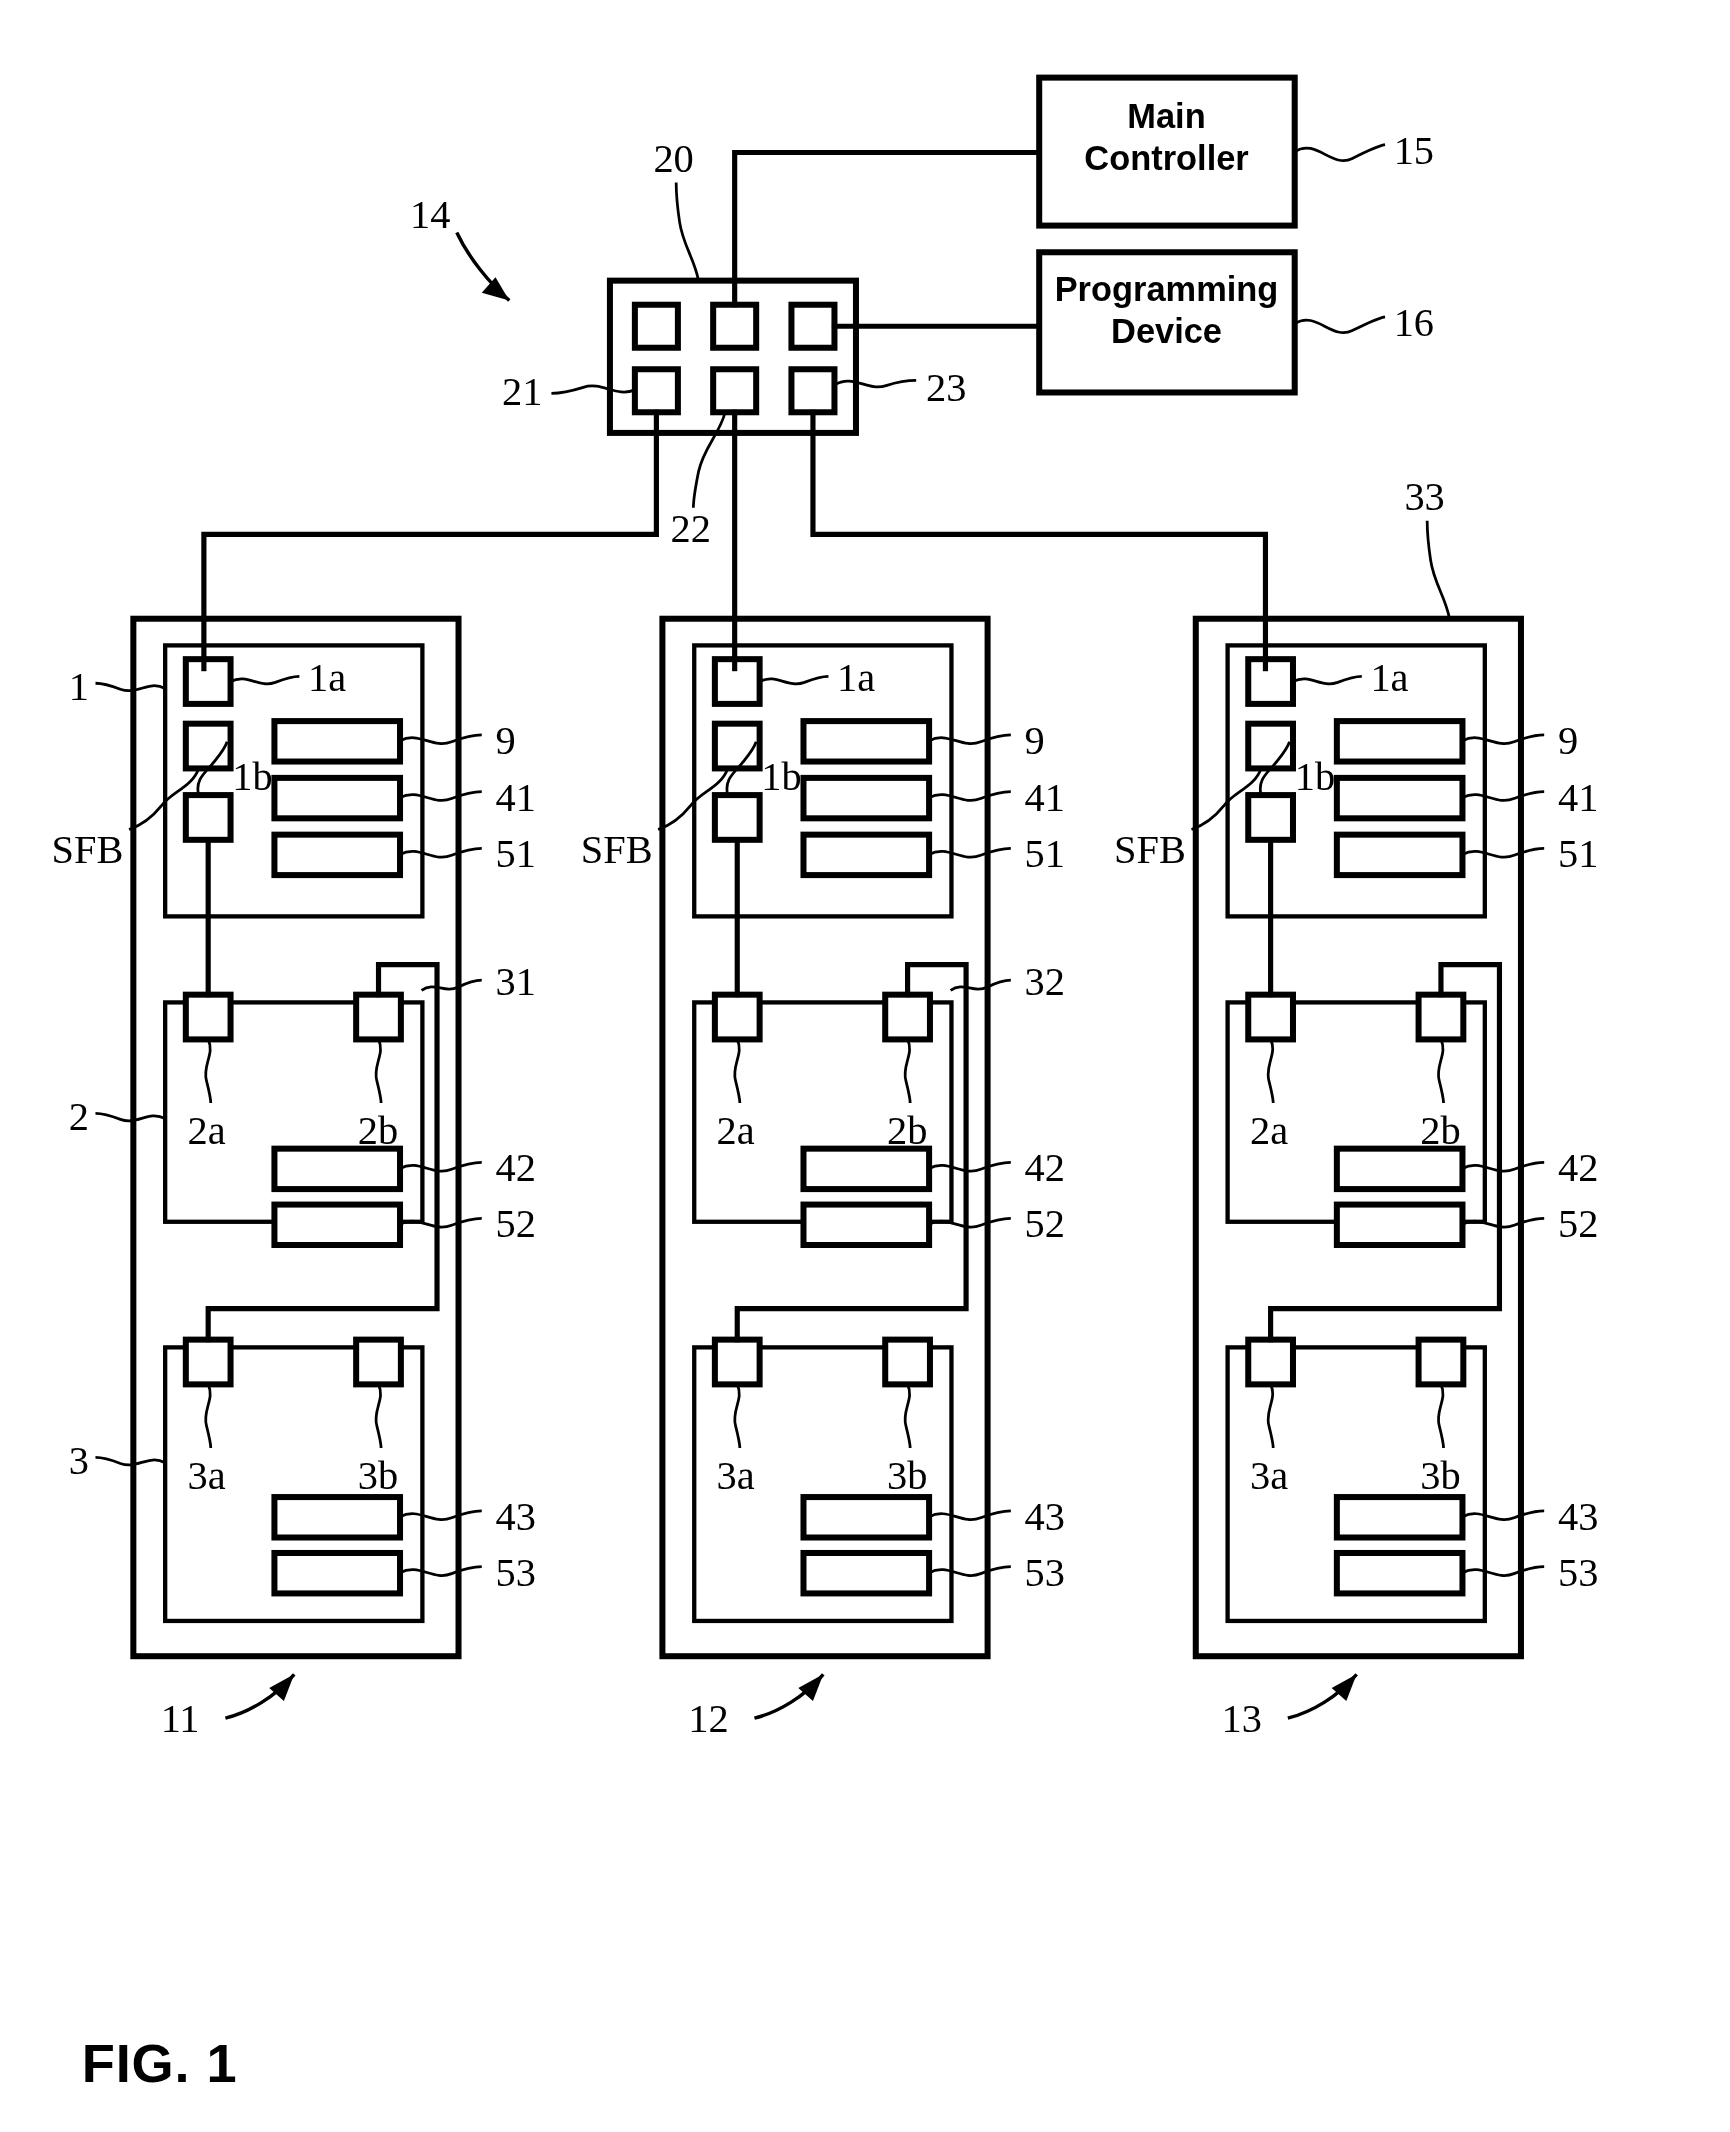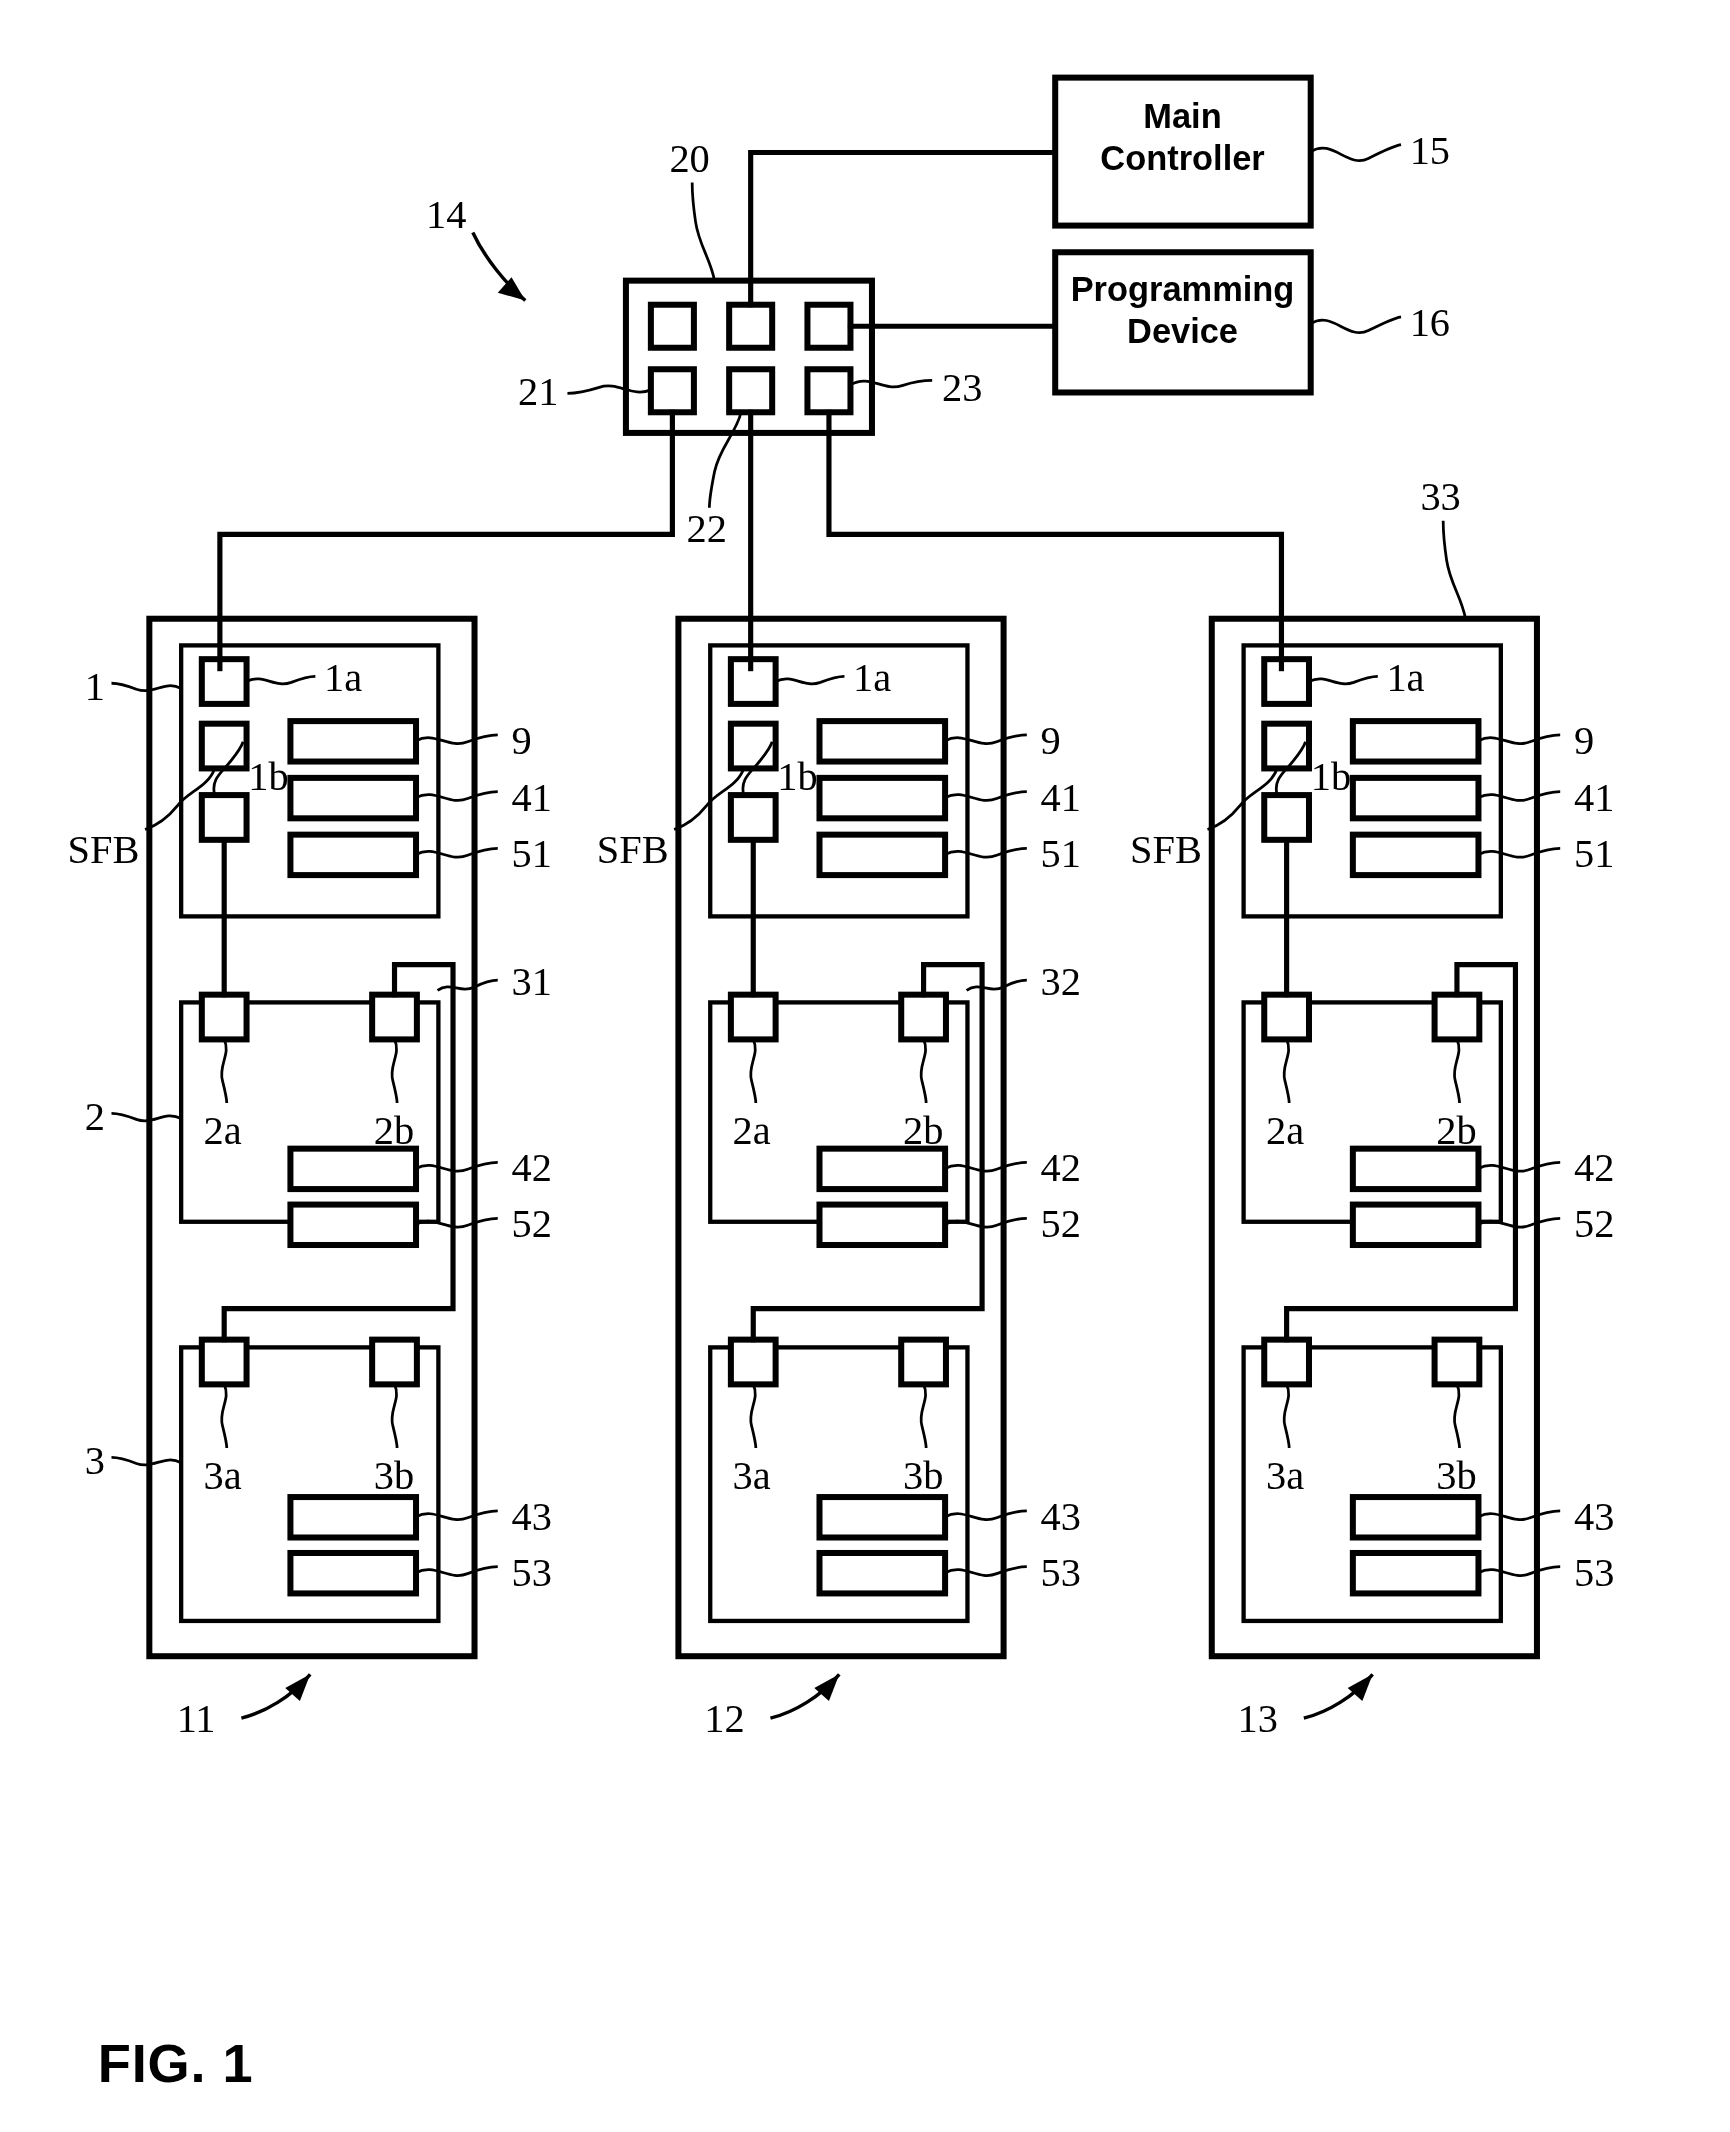--- a/index.html
+++ b/index.html
@@ -9,21 +9,21 @@
   }
   body {
     width: 1730px;
     height: 2133px;
     font-family: "Liberation Sans", sans-serif;
     position: relative;
     overflow: hidden;
   }
   #figure-root {
     position: absolute;
-    left: 16px; top: 0;
+    left: 0; top: 0;
     width: 1486px;
     height: 2133px;
   }
   svg { display: block; }
   .frame      { fill: none; stroke: #000; stroke-width: 7; }
   .frame-thin { fill: none; stroke: #000; stroke-width: 5; }
   .port       { fill: #fff; stroke: #000; stroke-width: 7; }
   .bar        { fill: #fff; stroke: #000; stroke-width: 7; }
   .wire       { fill: none; stroke: #000; stroke-width: 6; stroke-linecap: square; }
   .leader     { fill: none; stroke: #000; stroke-width: 3.2; }

